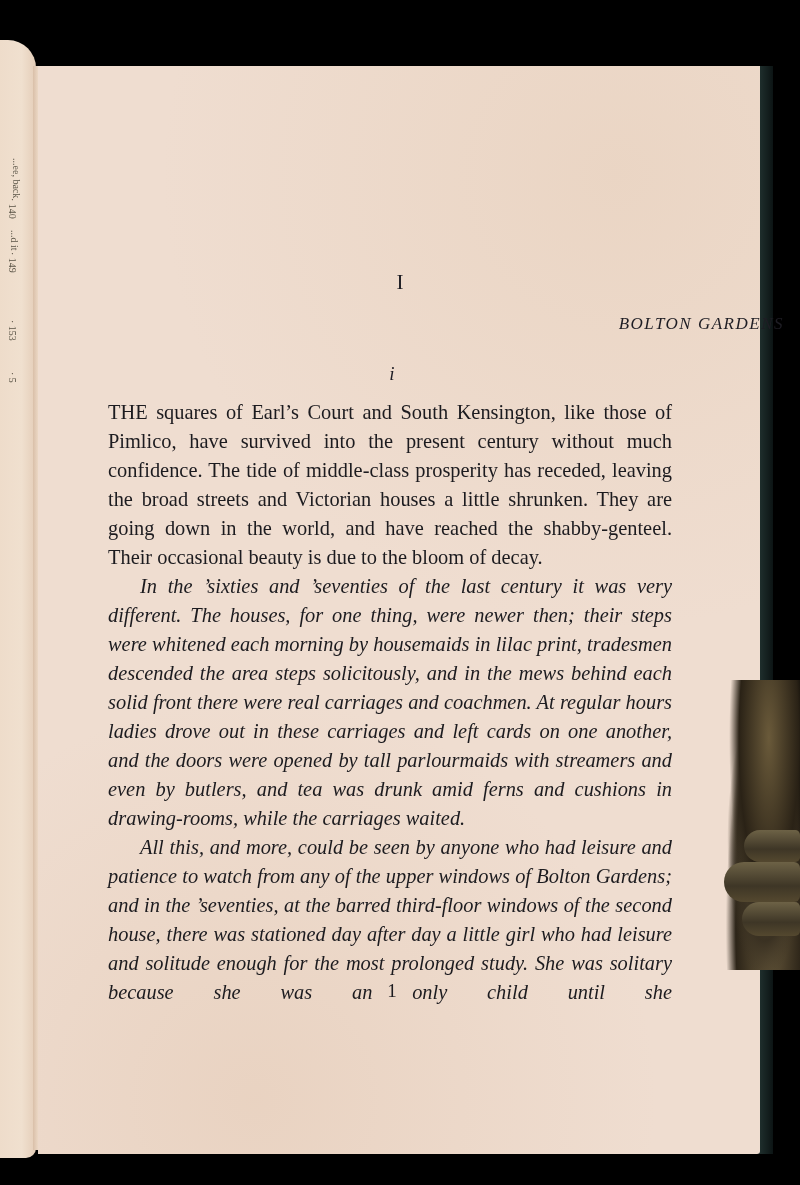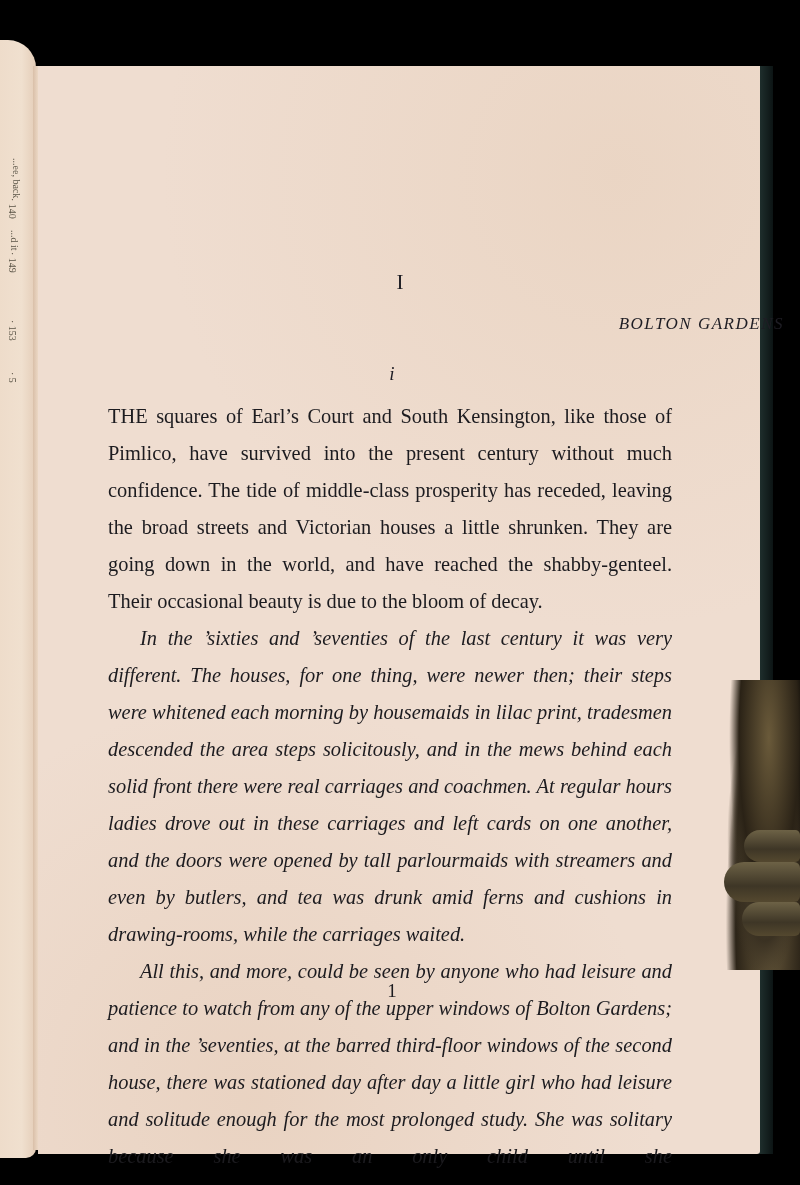--- a/index.html
+++ b/index.html
@@ -51,21 +51,21 @@
   .chapter-title {
     position: absolute; left: 0; width: 784px; top: 314px; text-align: right;
     font-size: 17px; font-style: italic; letter-spacing: 1.5px; color: #1e1d24;
   }
   .section-num {
     position: absolute; left: 0; width: 784px; top: 363px; text-align: center;
     font-size: 19px; font-style: italic; color: #1e1d24;
   }
   .body-text {
     position: absolute; left: 108px; top: 398px; width: 564px;
-    font-size: 20.4px; line-height: 37px; color: #1c1b1f; text-align: justify;
+    font-size: 20.4px; line-height: 29px; color: #1c1b1f; text-align: justify;
   }
   .body-text p { margin: 0; }
   .body-text p.indent { text-indent: 32px; font-style: italic; }
   .body-text .lastline-left { text-align-last: left; }
   .folio {
     position: absolute; left: 0; width: 784px; top: 980px; text-align: center;
     font-size: 19px; color: #1c1b1f;
   }
 </style>
 </head>

